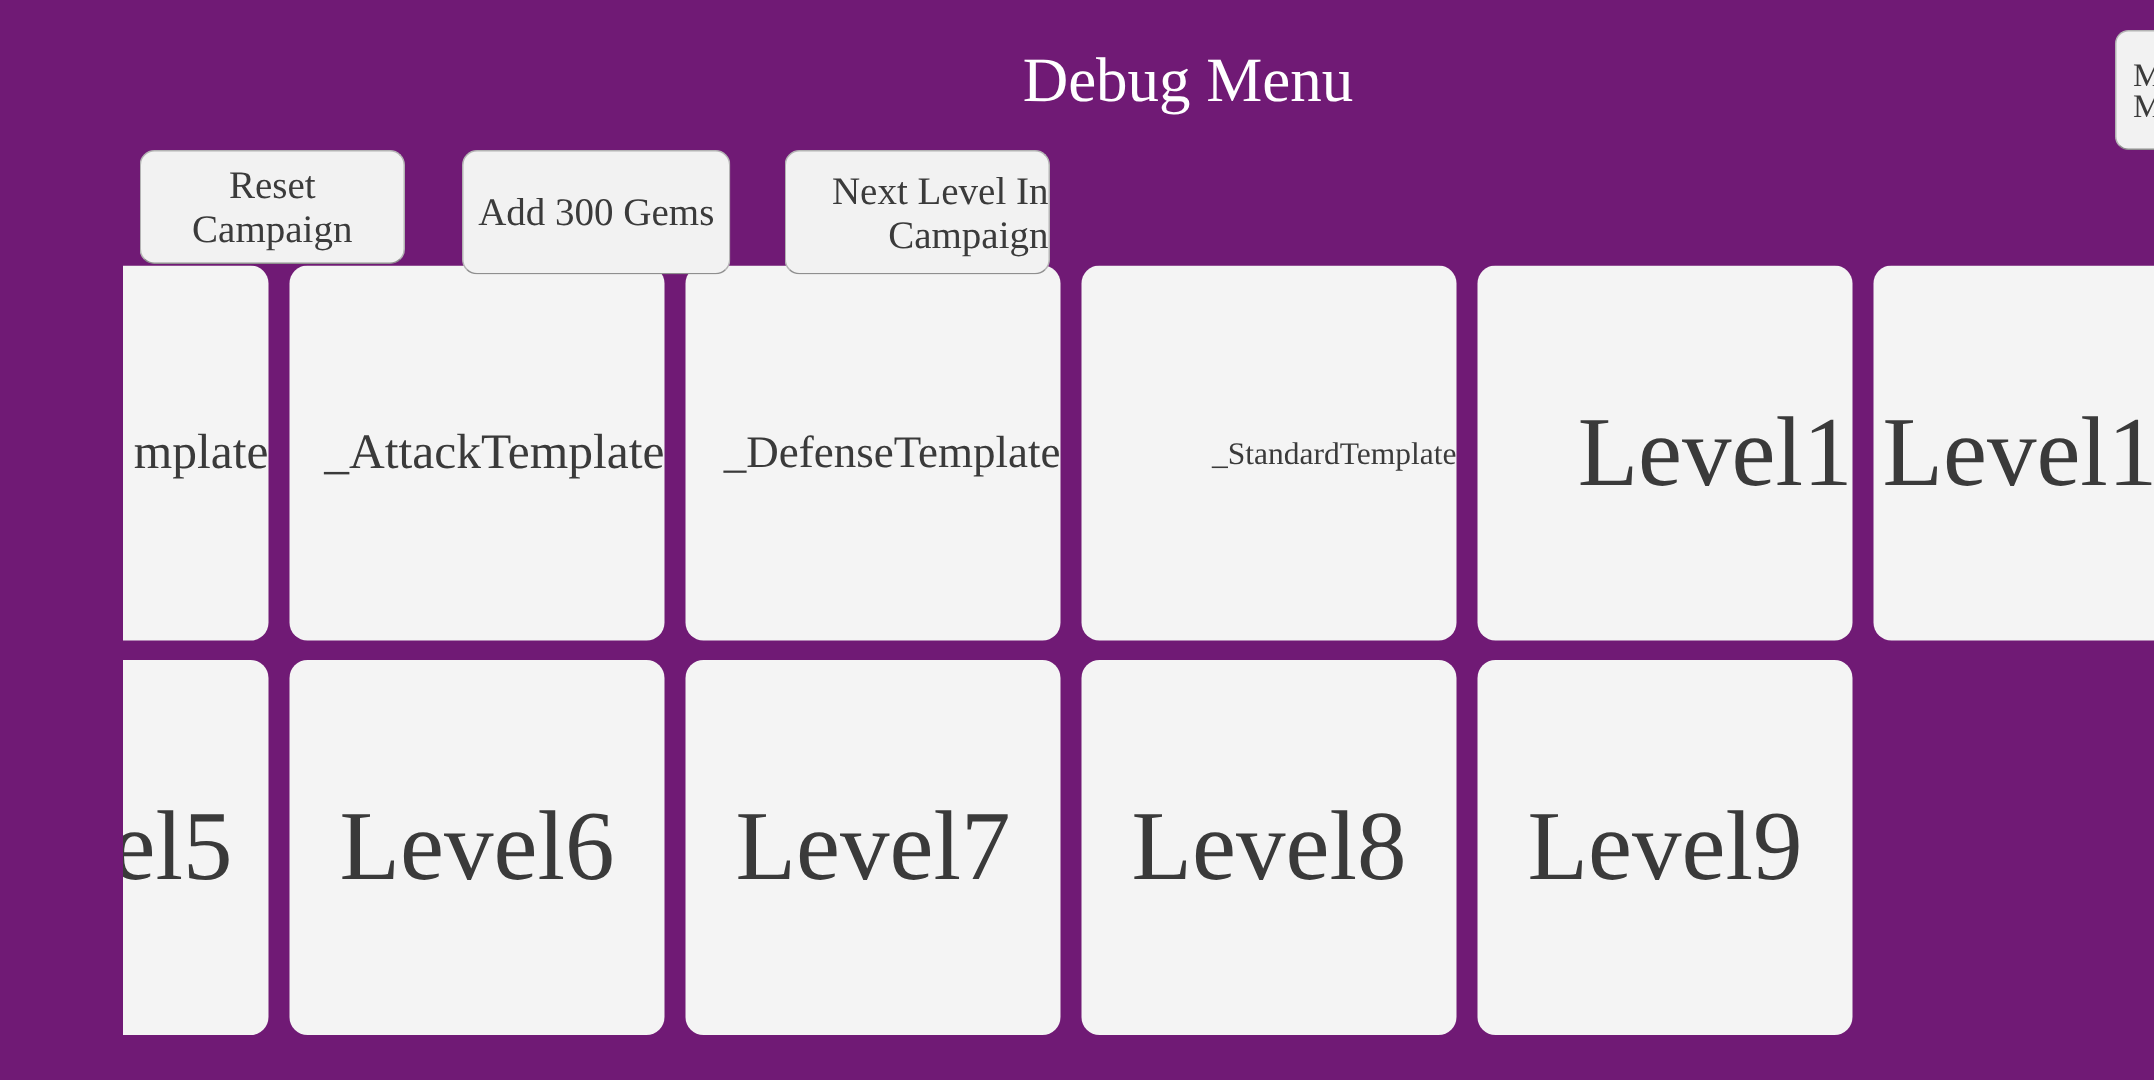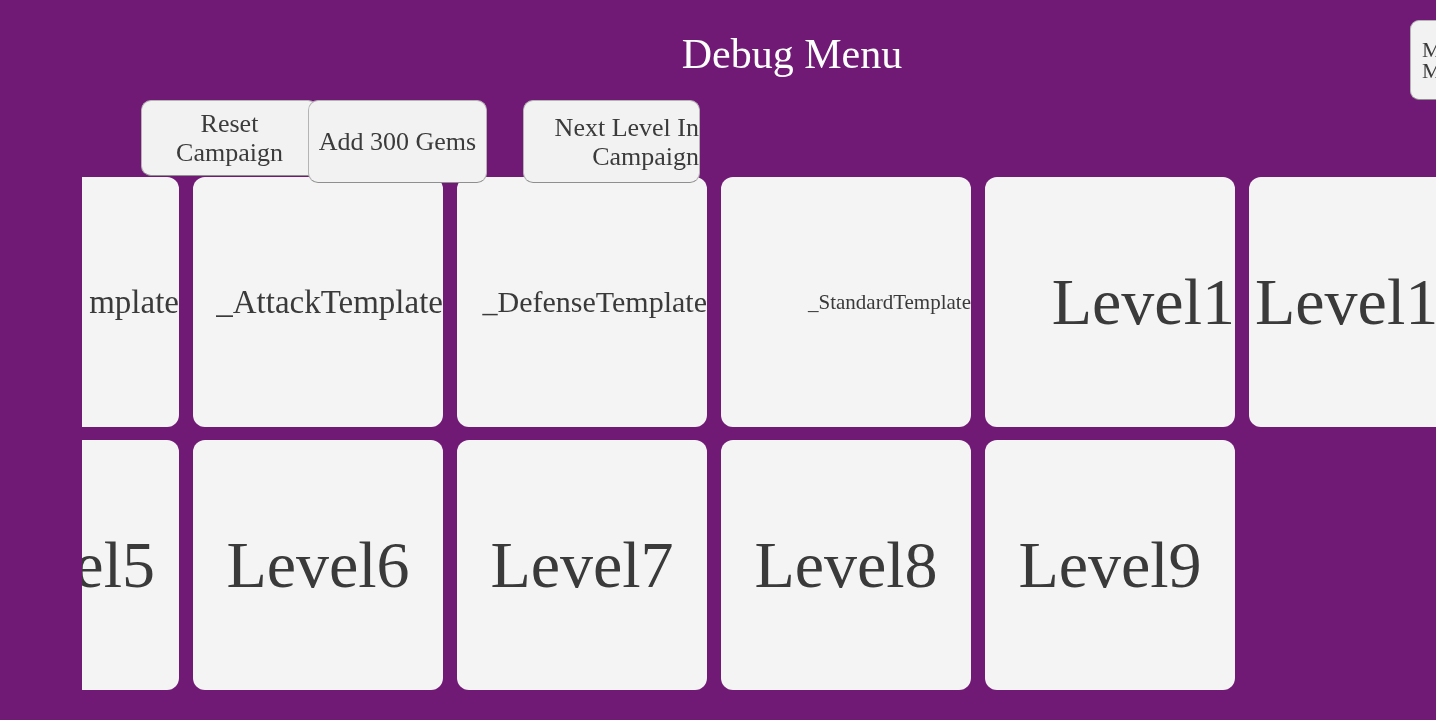--- a/index.html
+++ b/index.html
@@ -39,21 +39,21 @@
     justify-content: center;
     color: #3b3b3b;
     font-family: inherit;
     font-size: 26px;
     line-height: 29px;
     text-align: center;
     padding: 0;
     z-index: 5;
     cursor: pointer;
   }
-  .btn-reset  { left: 93px;  top: 100px; width: 177px; height: 76px; margin-left: 48px; }
+  .btn-reset  { left: 93px;  top: 100px; width: 177px; height: 76px; }
   .btn-gems   { left: 308px; top: 100px; width: 179px; height: 83px; }
   .btn-next   { left: 523px; top: 100px; width: 177px; height: 83px; align-items: flex-end; }
   .btn-corner {
     left: 1410px; top: 20px; width: 120px; height: 80px;
     border-radius: 9px;
     align-items: flex-start;
     padding-left: 11px;
     font-size: 22px;
     line-height: 21px;
     text-align: left;

